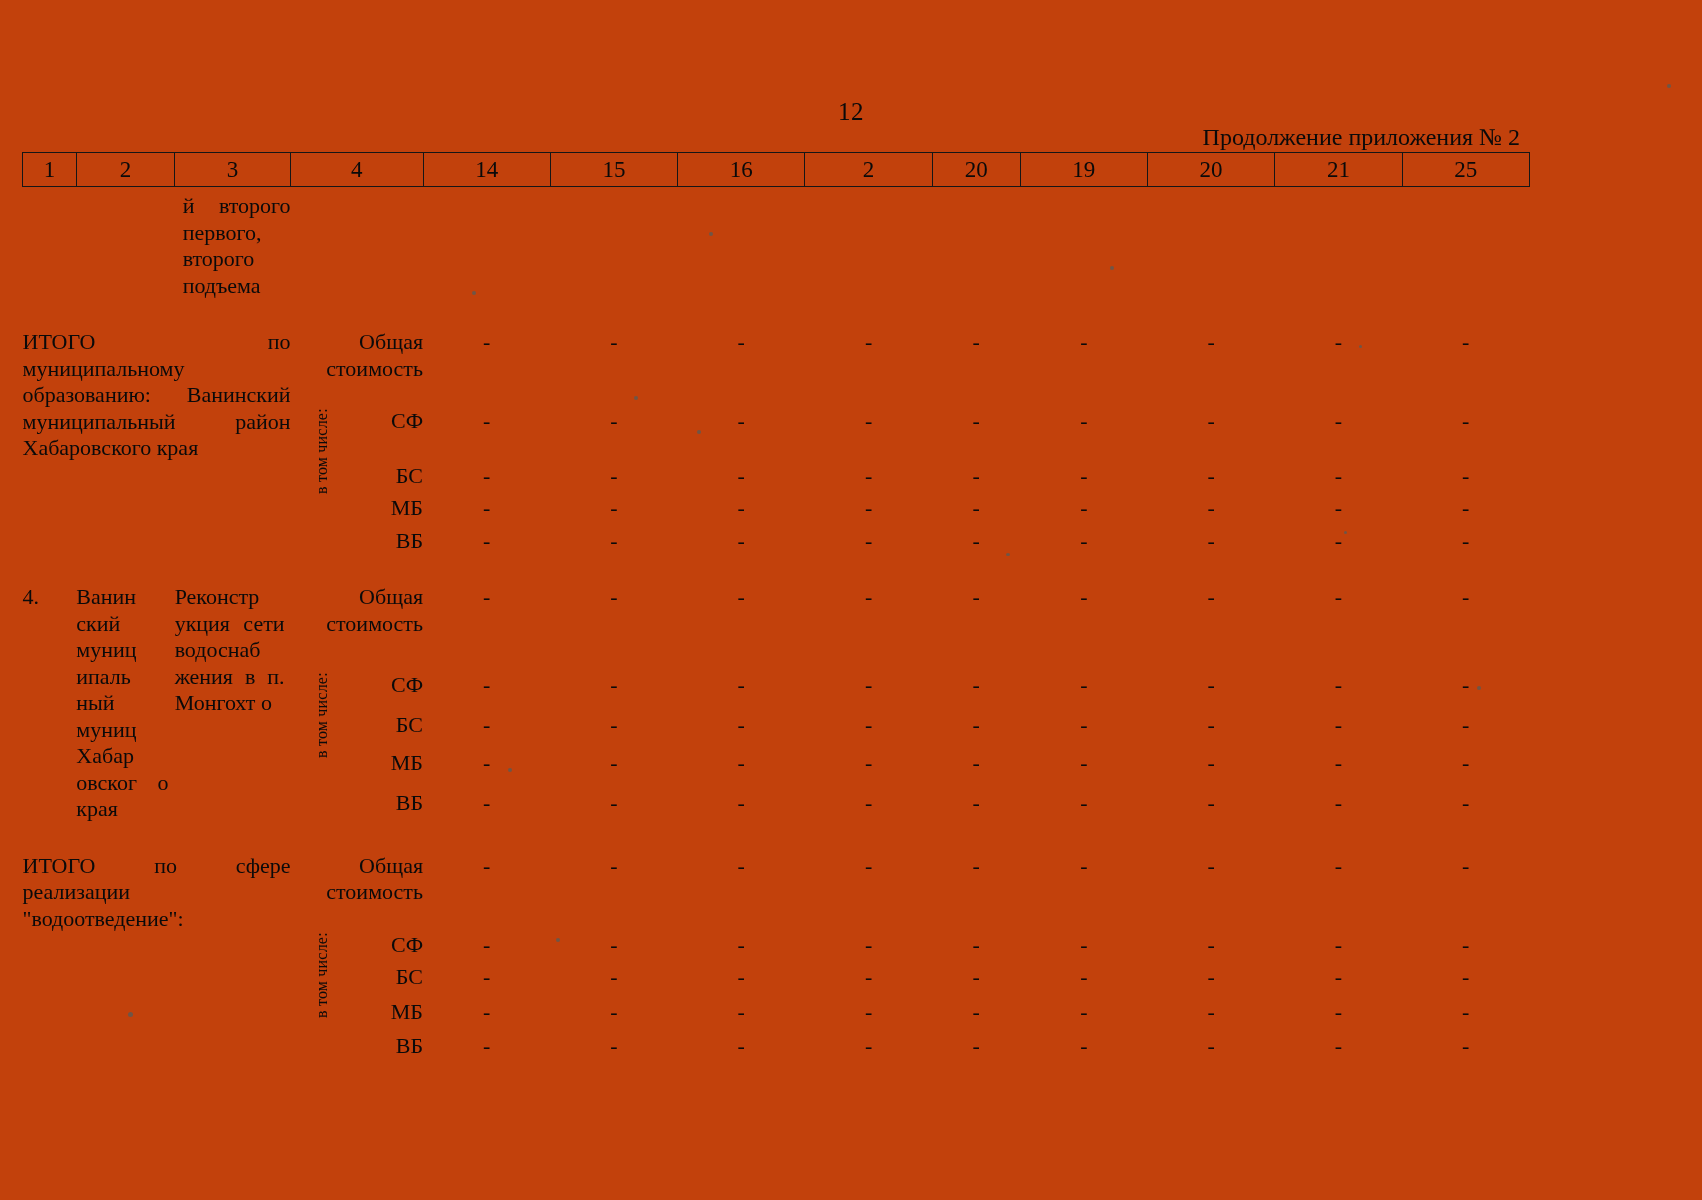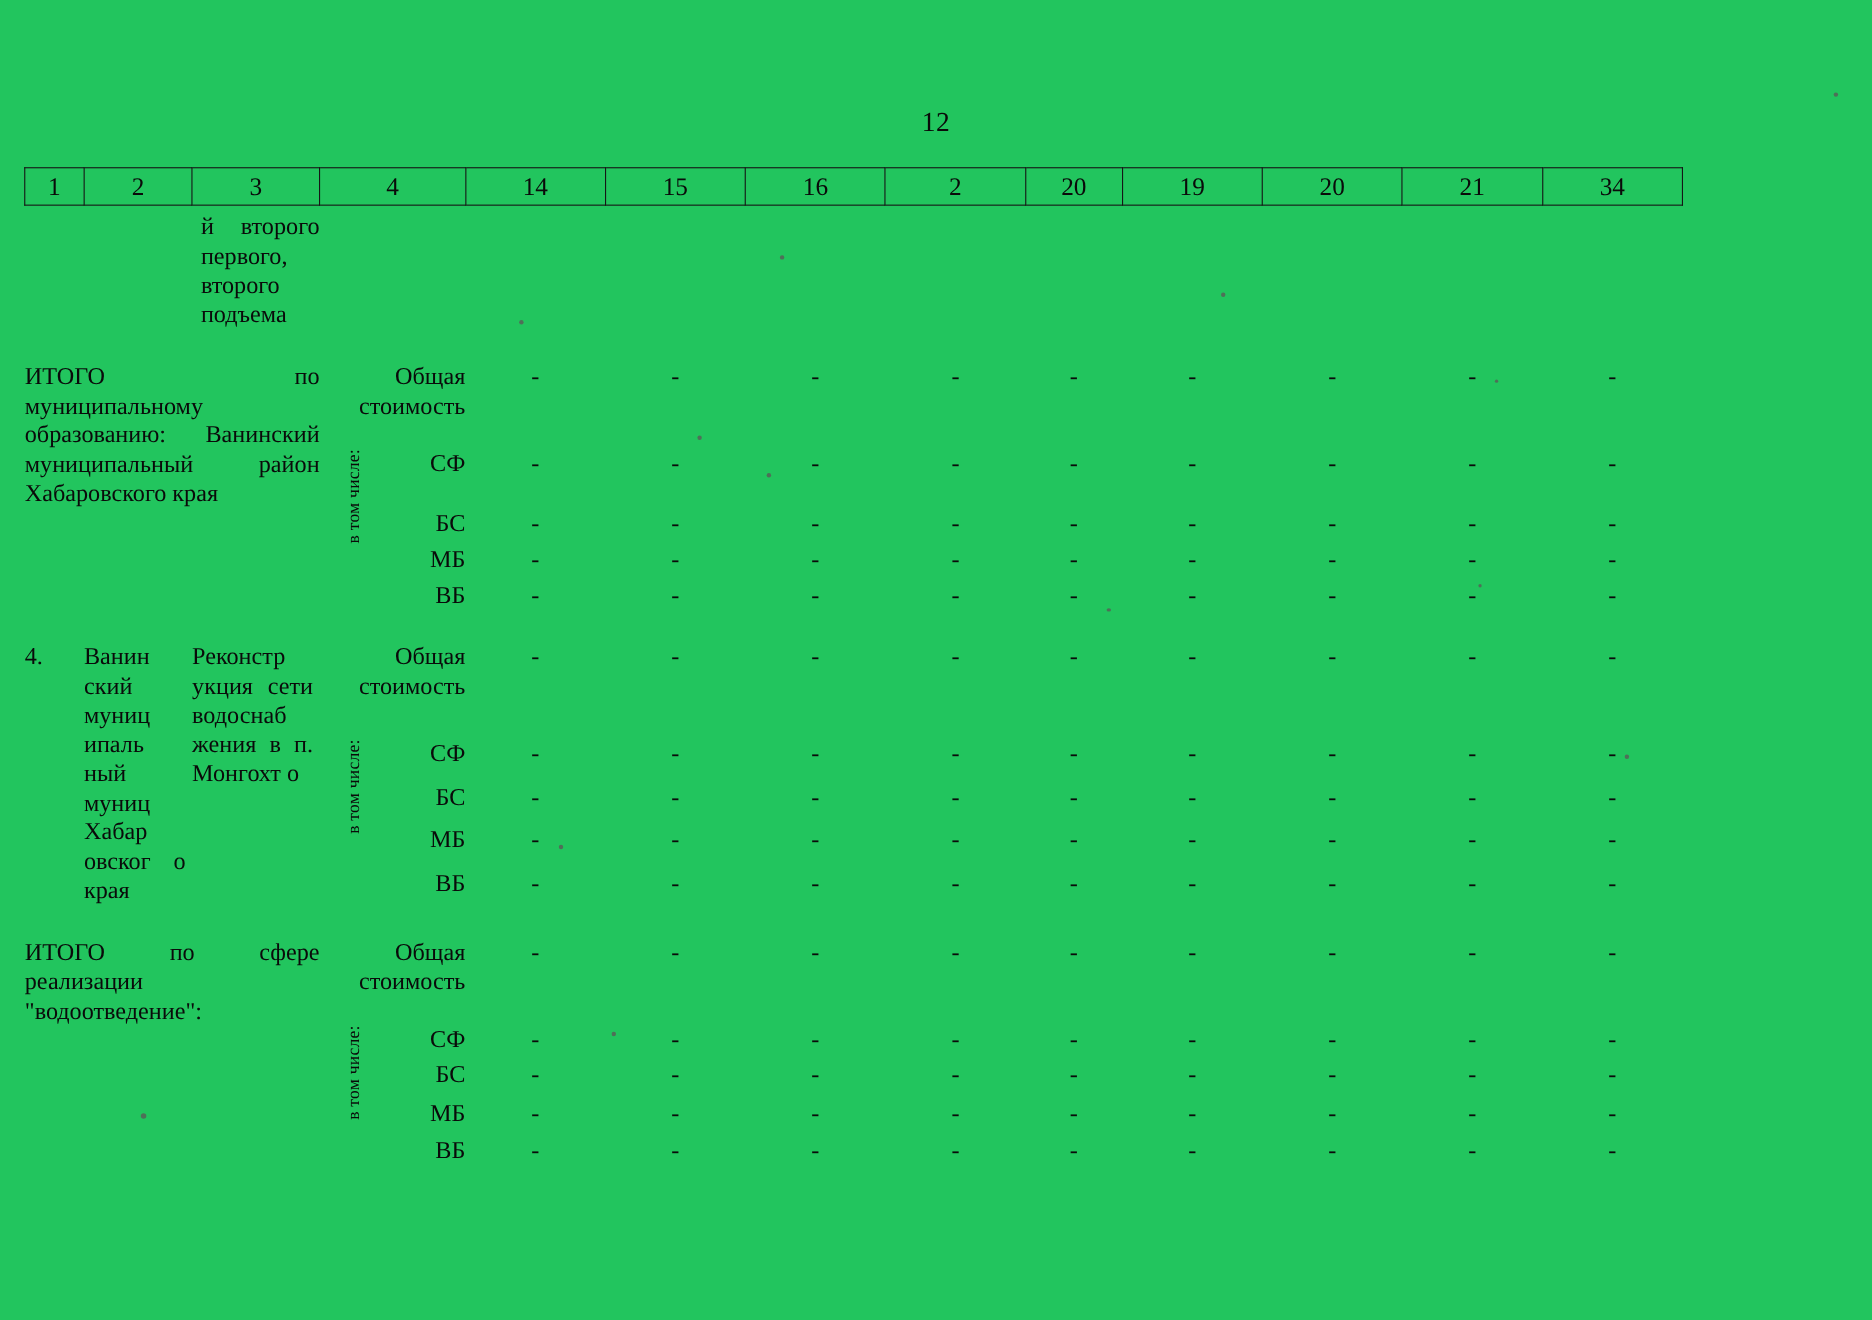--- a/index.html
+++ b/index.html
@@ -12,21 +12,21 @@
     height: 1200px;
     position: relative;
     font-family: "Liberation Serif", "DejaVu Serif", serif;
     color: #0a0a0a;
     overflow: hidden;
   }
 
   .page {
     position: absolute;
     inset: 0;
-    background: #22c55e;
+    background: #c2410c;
   }
 
   
   .page-number {
     position: absolute;
     top: 98px;
     left: 0;
     width: 1702px;
     text-align: center;
     font-size: 25px;
@@ -141,20 +141,21 @@
     border-radius: 50%;
     opacity: .8;
   }
 </style>
 </head>
 <body>
 
 <div class="page">
 
   <div class="page-number">12</div>
+  <div class="appendix-note">Продолжение приложения № 2</div>
 
   <div class="tbl-wrap">
     <table class="grid">
       <colgroup>
         <col class="c1">
           <col class="c2">
           <col class="c3">
           <col class="c4">
         <col class="cd">
           <col class="cd">
@@ -174,21 +175,21 @@
           <th>3</th>
           <th>4</th>
           <th>14</th>
           <th>15</th>
           <th>16</th>
           <th>2</th>
           <th>20</th>
           <th>19</th>
           <th>20</th>
           <th>21</th>
-          <th>34</th>
+          <th>25</th>
         </tr>
       </thead>
 
       <tbody>
 
         <tr>
           <td class="c1"></td>
           <td class="c2"></td>
           <td class="c3 txt-justify" style="padding-top:6px;padding-left:8px;">й второго первого, второго подъема</td>
           <td class="c4"></td>

